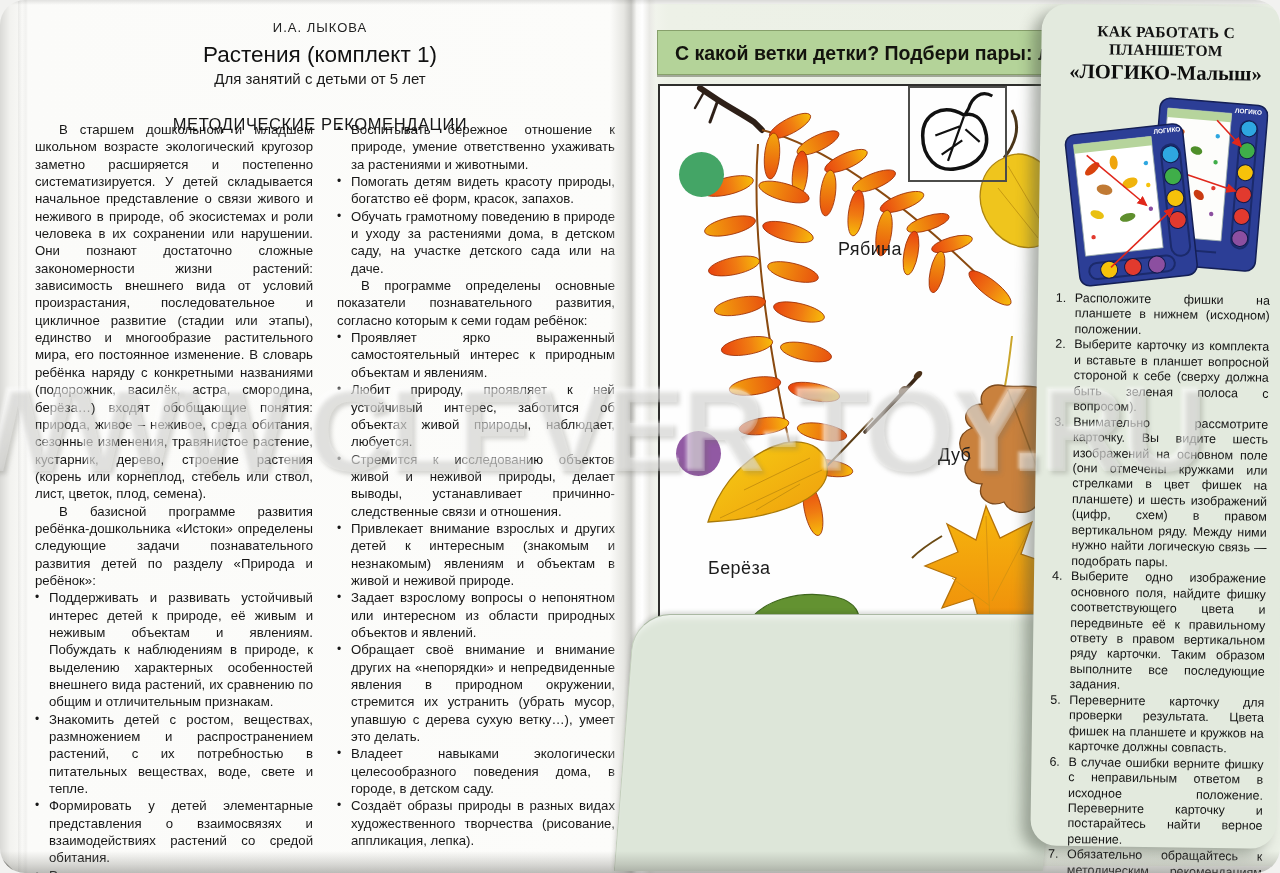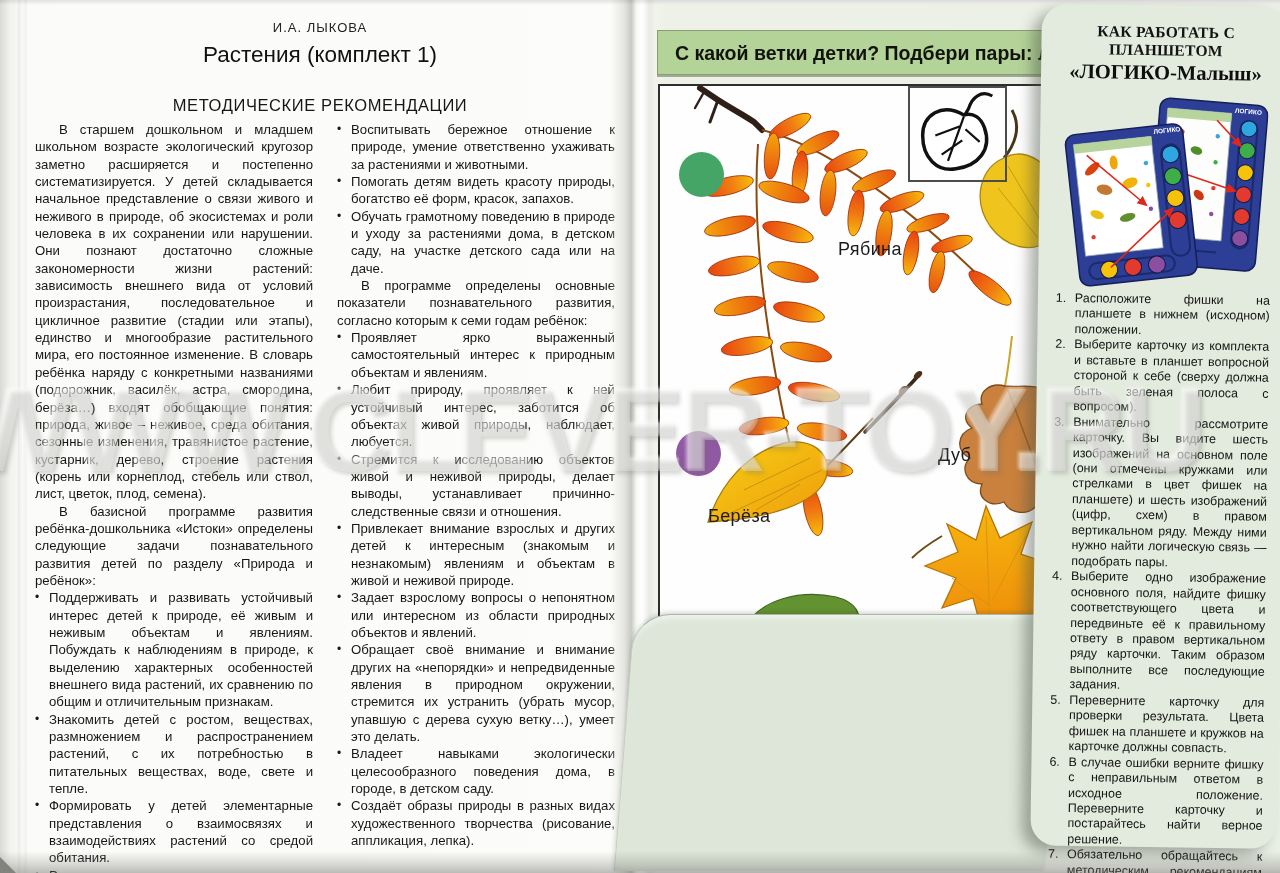--- a/index.html
+++ b/index.html
@@ -1,17 +1,17 @@
 <!DOCTYPE html>
 <html><head>
 <meta charset="utf-8">
 <style>
   html,body{margin:0;padding:0;background:#f2f2f0;}
   .stage{position:relative;width:1280px;height:873px;overflow:hidden;
-         font-family:"Liberation Sans","DejaVu Sans",sans-serif;color:#1b1b1b;}
+         font-family:"Liberation Sans","DejaVu Sans",sans-serif;color:#1b1b1b;border-radius:25px;}
 
   
   .left-page{position:absolute;left:0;top:0;width:636px;height:873px;
     background:linear-gradient(90deg,#d9d9d6 0,#f2f2ef 10px,#fbfbf9 26px,#fcfcfa 100%);}
   .left-page:after{content:"";position:absolute;left:18px;top:0;bottom:0;width:10px;
     background:linear-gradient(90deg,rgba(0,0,0,0.05),transparent 40%,rgba(0,0,0,0.04) 80%,transparent);}
   .lp-header{position:absolute;left:20px;top:20px;width:600px;text-align:center;}
   .lp-author{font-size:13px;letter-spacing:1px;text-transform:uppercase;color:#222;}
   .lp-title{font-size:22.5px;font-weight:normal;margin-top:7px;color:#111;}
   .lp-subtitle{font-size:15px;margin-top:2px;}
@@ -38,21 +38,21 @@
     padding-left:17px;box-sizing:border-box;white-space:nowrap;overflow:hidden;}
   .card{position:absolute;left:18px;top:80px;width:394px;height:604px;z-index:3;
     background:#fefefe;border:2px solid #2e2e2c;box-sizing:border-box;}
   .card svg.leaves{position:absolute;left:0;top:0;}
   .chip{position:absolute;border-radius:50%;width:45px;height:45px;}
   .chip-green{left:19px;top:66px;background:#44a566;}
   .chip-purple{left:16px;top:345px;background:#9159a3;}
   .leaf-label{position:absolute;font-size:18px;color:#1c1c1c;letter-spacing:0.4px;}
   .label-rowan{left:178px;top:153px;}
   .label-oak{left:278px;top:359px;}
-  .label-birch{left:48px;top:420px;text-align:right;}
+  .label-birch{left:48px;top:472px;text-align:right;}
 
   
   .pocket{position:absolute;left:-6px;top:610px;width:428px;height:256px;z-index:4;
     background:#dde6d9;border-top:1px solid #aab8a3;border-left:1px solid #c3cebc;
     border-top-left-radius:36px;transform:skewX(-4.5deg);transform-origin:100% 0;
     box-shadow:0 -2px 4px rgba(40,50,35,0.18), inset 0 8px 10px -7px rgba(255,255,255,0.9);}
   .pocket-icon{position:absolute;left:268px;top:82px;width:99px;height:96px;
     border:2px solid #4c4c4a;box-sizing:border-box;}
 
   
@@ -84,20 +84,21 @@
 </style>
 </head>
 <body>
 
 <div class="stage">
 
   <div class="left-page">
     <div class="lp-header">
       <div class="lp-author">И.А. Лыкова</div>
       <div class="lp-title">Растения (комплект 1)</div>
+      <div class="lp-subtitle">Для занятий с детьми от 5 лет</div>
       <div class="lp-section">МЕТОДИЧЕСКИЕ РЕКОМЕНДАЦИИ</div>
     </div>
     <div class="col col1">
         <div class="blk p">В старшем дошкольном и младшем школьном возрасте экологический кругозор заметно расширяется и постепенно систематизируется. У детей складывается начальное представление о связи живого и неживого в природе, об экосистемах и роли человека в их сохранении или нарушении. Они познают достаточно сложные закономерности жизни растений: зависимость внешнего вида от условий произрастания, последовательное и цикличное развитие (стадии или этапы), единство и многообразие растительного мира, его постоянное изменение. В словарь ребёнка наряду с конкретными названиями (подорожник, василёк, астра, смородина, берёза…) входят обобщающие понятия: природа, живое – неживое, среда обитания, сезонные изменения, травянистое растение, кустарник, дерево, строение растения (корень или корнеплод, стебель или ствол, лист, цветок, плод, семена).</div>
         <div class="blk p">В базисной программе развития ребёнка-дошкольника «Истоки» определены следующие задачи познавательного развития детей по разделу «Природа и ребёнок»:</div>
         <div class="blk bullet">
           <span class="mark">•</span>
           <span class="btxt">Поддерживать и развивать устойчивый интерес детей к природе, её живым и неживым объектам и явлениям. Побуждать к наблюдениям в природе, к выделению характерных особенностей внешнего вида растений, их сравнению по общим и отличительным признакам.</span>
         </div>
         <div class="blk bullet">

